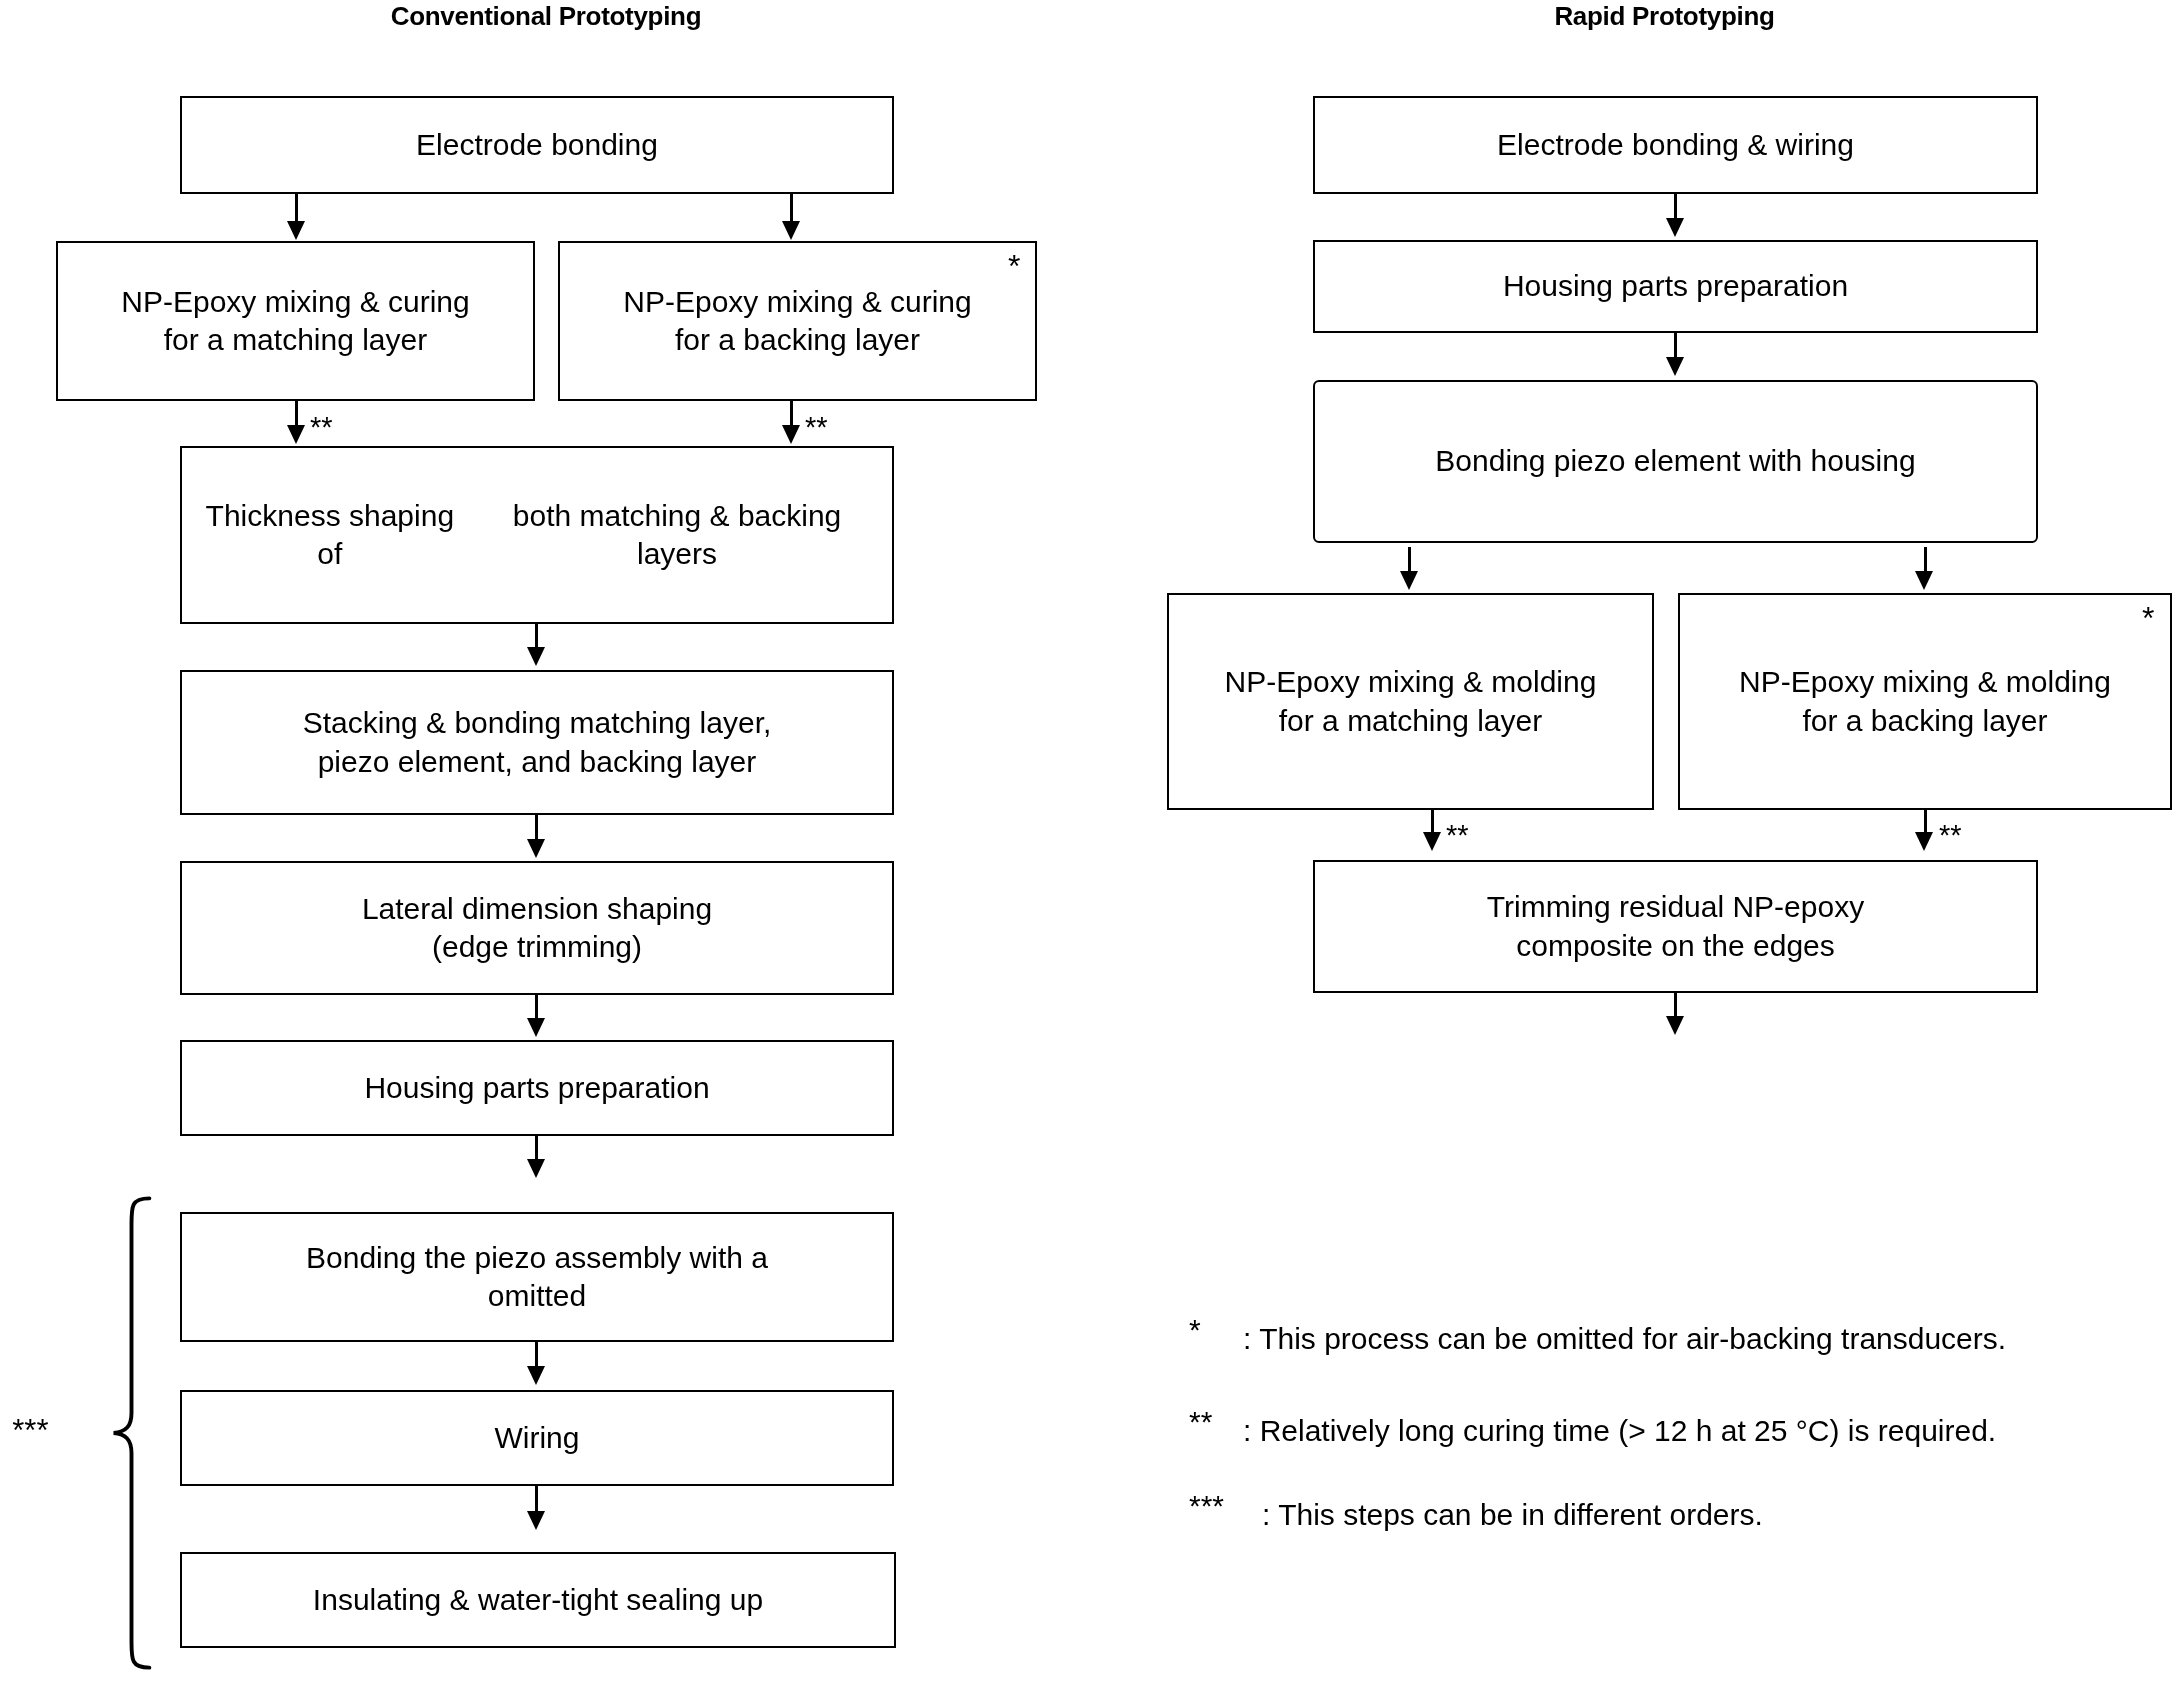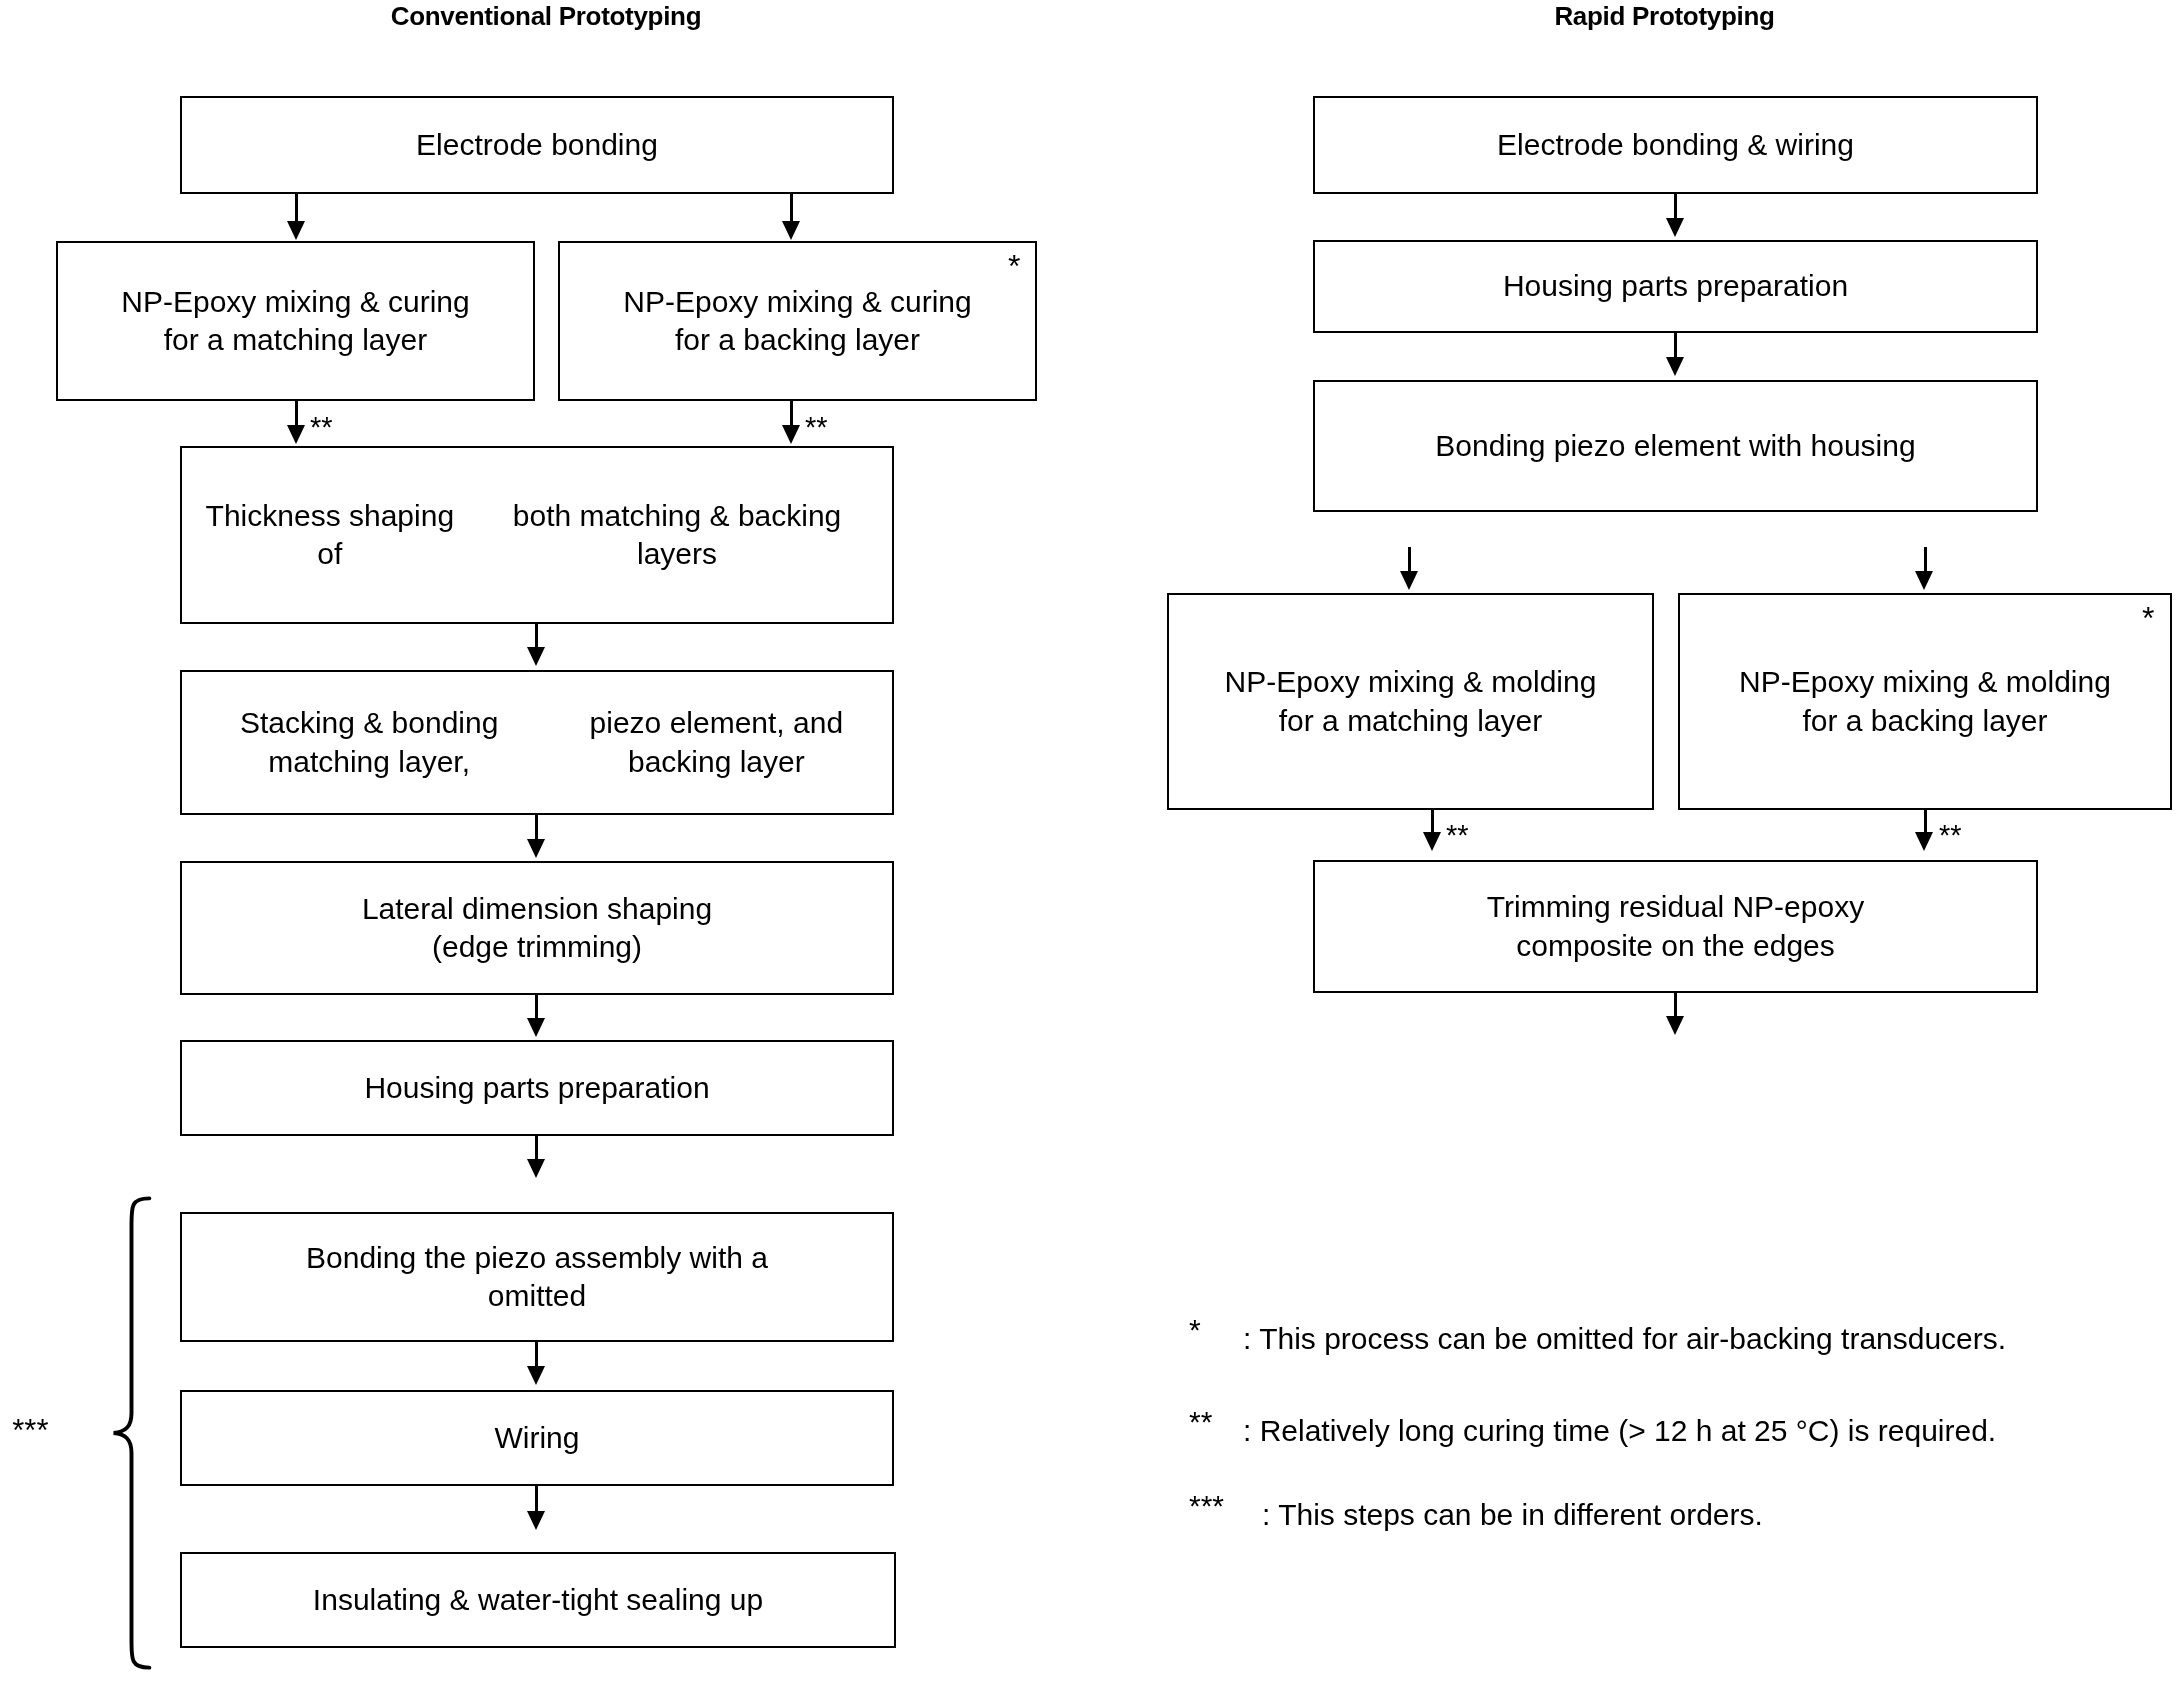--- a/index.html
+++ b/index.html
@@ -143,21 +143,21 @@
   <div class="arrow-label" style="left:805px; top:413px;">**</div>
 
   <div class="pbox" style="left:180px; top:446px; width:714px; height:178px; ">
     <span class="txt">Thickness shaping of</span>
     <span class="txt">both matching &amp; backing layers</span>
   </div>
 
   <div class="vline" style="left:535px; top:623px; width:2.8px; height:28px;"></div>
   <div class="arrowhead" style="left:527px; top:647px;"></div>
 
-  <div class="pbox" style="left:180px; top:670px; width:714px; height:145px; flex-direction:row;">
+  <div class="pbox" style="left:180px; top:670px; width:714px; height:145px; flex-direction:column;">
     <span class="txt">Stacking &amp; bonding matching layer,</span>
     <span class="txt">piezo element, and backing layer</span>
   </div>
 
   <div class="vline" style="left:535px; top:815px; width:2.8px; height:28px;"></div>
   <div class="arrowhead" style="left:527px; top:839px;"></div>
 
   <div class="pbox" style="left:180px; top:861px; width:714px; height:134px; flex-direction:column;">
     <span class="txt">Lateral dimension shaping</span>
     <span class="txt">(edge trimming)</span>
@@ -209,21 +209,21 @@
   <div class="vline" style="left:1674px; top:194px; width:2.8px; height:28px;"></div>
   <div class="arrowhead" style="left:1666px; top:218px;"></div>
 
   <div class="pbox" style="left:1313px; top:240px; width:725px; height:93px;">
     <span class="txt">Housing parts preparation</span>
   </div>
 
   <div class="vline" style="left:1674px; top:333px; width:2.8px; height:29px;"></div>
   <div class="arrowhead" style="left:1666px; top:357px;"></div>
 
-  <div class="pbox" style="left:1313px; top:380px; width:725px; height:132px;">
+  <div class="pbox" style="left:1313px; top:380px; width:725px; height:163px;border-radius:6px;">
     <span class="txt">Bonding piezo element with housing</span>
   </div>
 
   <div class="vline" style="left:1408px; top:547px; width:2.8px; height:27px;"></div>
   <div class="arrowhead" style="left:1400px; top:571px;"></div>
   <div class="vline" style="left:1924px; top:547px; width:2.8px; height:27px;"></div>
   <div class="arrowhead" style="left:1915px; top:571px;"></div>
 
   <div class="pbox" style="left:1167px; top:593px; width:487px; height:217px; flex-direction:column;">
     <span class="txt">NP-Epoxy mixing &amp; molding</span>

